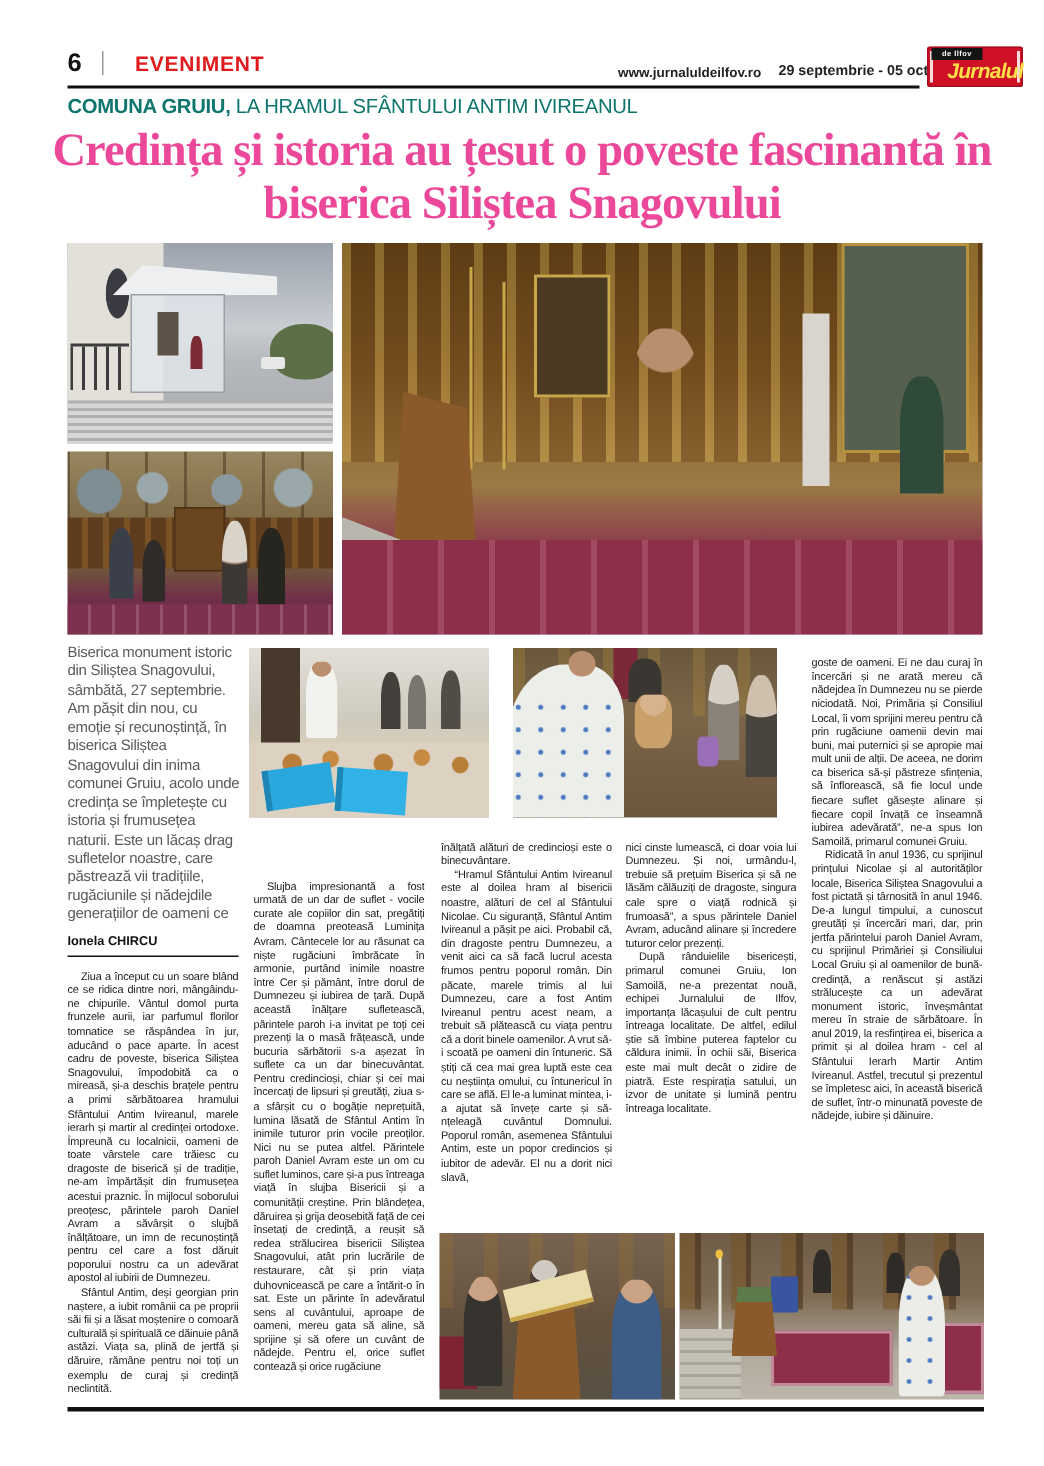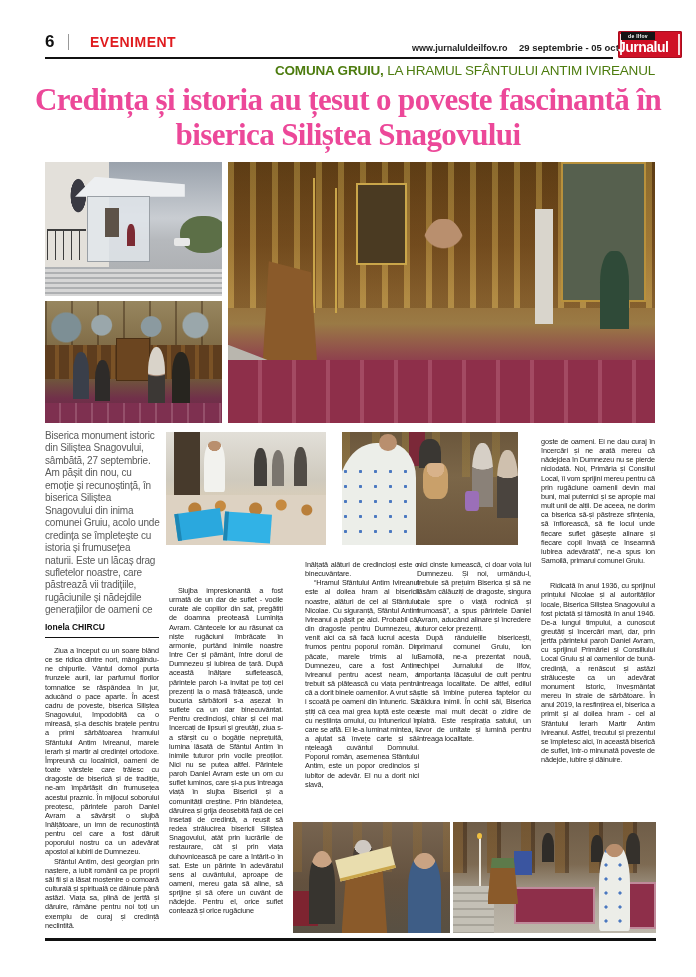--- a/index.html
+++ b/index.html
@@ -11,26 +11,26 @@
   .pagenum{left:45px;top:32px;font-size:17px;font-weight:bold;color:#111;}
   .mast-div{left:68px;top:34px;width:1px;height:16px;background:#999;}
   .section{left:78px;top:34px;font-size:14px;font-weight:bold;letter-spacing:.5px;color:#e01b1e;padding-left:12px;}
   .siteurl{left:412px;top:43px;font-size:9px;font-weight:bold;color:#222;}
   .issuedate{left:519px;top:42px;font-size:9.5px;font-weight:bold;color:#222;}
   .mastrule{left:45px;top:57px;width:568px;height:2px;background:#111;}
   .logo{left:618px;top:31px;width:64px;height:27px;background:#cf1126;border-radius:2px;
         box-shadow:inset 0 0 0 1px #a50e1f;}
   .logo-tab{position:absolute;left:3px;top:1px;width:34px;height:8px;background:#141414;
             color:#fff;font-size:5px;font-weight:bold;line-height:8px;text-align:center;letter-spacing:.3px;}
-  .logo-word{position:absolute;left:0;right:0;top:8px;text-align:left;color:#ffffff;
-             font-size:14px;font-weight:bold;letter-spacing:-.5px;}
+  .logo-word{position:absolute;left:0;right:0;top:8px;text-align:right;color:#fde047;
+             font-size:14px;font-weight:bold;font-style:italic;letter-spacing:-.5px;}
   .logo-bar{position:absolute;top:3px;bottom:3px;width:2px;background:rgba(255,255,255,.85);}
 
   
-  .kicker{left:45px;top:63px;width:610px;text-align:right;font-size:13.5px;color:#4d7c0f;
+  .kicker{left:45px;top:63px;width:610px;text-align:left;font-size:13.5px;color:#0f766e;
           letter-spacing:-.2px;white-space:nowrap;}
   .kicker b{font-weight:bold;}
   .headline{left:28px;top:82px;width:640px;text-align:center;
             font-family:"Liberation Serif",serif;font-weight:bold;font-size:31px;
             line-height:35px;color:#ec4899;letter-spacing:-.6px;}
 
   
   .photo{position:absolute;overflow:hidden;background:#8a7a60;}
   .ph{position:absolute;}
 
@@ -175,28 +175,28 @@
   .standfirst{left:45px;top:430px;width:116px;height:188px;overflow:hidden;
       font-size:10px;line-height:12.45px;letter-spacing:-.2px;color:#5a5a5a;}
   .byline{left:45px;top:622px;width:114px;font-size:8.5px;font-weight:bold;color:#111;
       border-bottom:1.5px solid #111;padding-bottom:5px;}
   .bodycol{overflow:hidden;font-size:7.3px;line-height:9.15px;letter-spacing:-.12px;
       word-spacing:-.2px;text-align:justify;color:#1c1c1c;}
   .bodycol p{margin:0;}
   .bodycol p.ind{text-indent:9px;}
   .col1{left:45px;top:646px;width:114px;height:287px;}
   .col2{left:169px;top:586px;width:114px;height:347px;}
-  .col3{left:305px;top:560px;width:114px;height:257px;}
+  .col3{left:294px;top:560px;width:114px;height:257px;}
   .col4{left:417px;top:560px;width:114px;height:257px;}
   .col5{left:541px;top:437px;width:114px;height:376px;}
   .subhead{font-family:"Liberation Sans",sans-serif;font-weight:bold;color:#111;
       text-align:center;font-size:13px;line-height:15px;letter-spacing:-.2px;}
   .subhead1{left:163px;top:549px;width:126px;}
   .subhead2{margin:10px 0 7px 0;}
-  .col5 .p1{margin-bottom:16px;}
+  .col5 .p1{margin-bottom:0;}
   .bottomrule{left:45px;top:938px;width:611px;height:3px;background:#111;}
 </style>
 </head>
 <body>
 
 <div id="page">
 
   <div class="abs pagenum">6</div>
   <div class="abs mast-div"></div>
   <div class="abs section">EVENIMENT</div>

